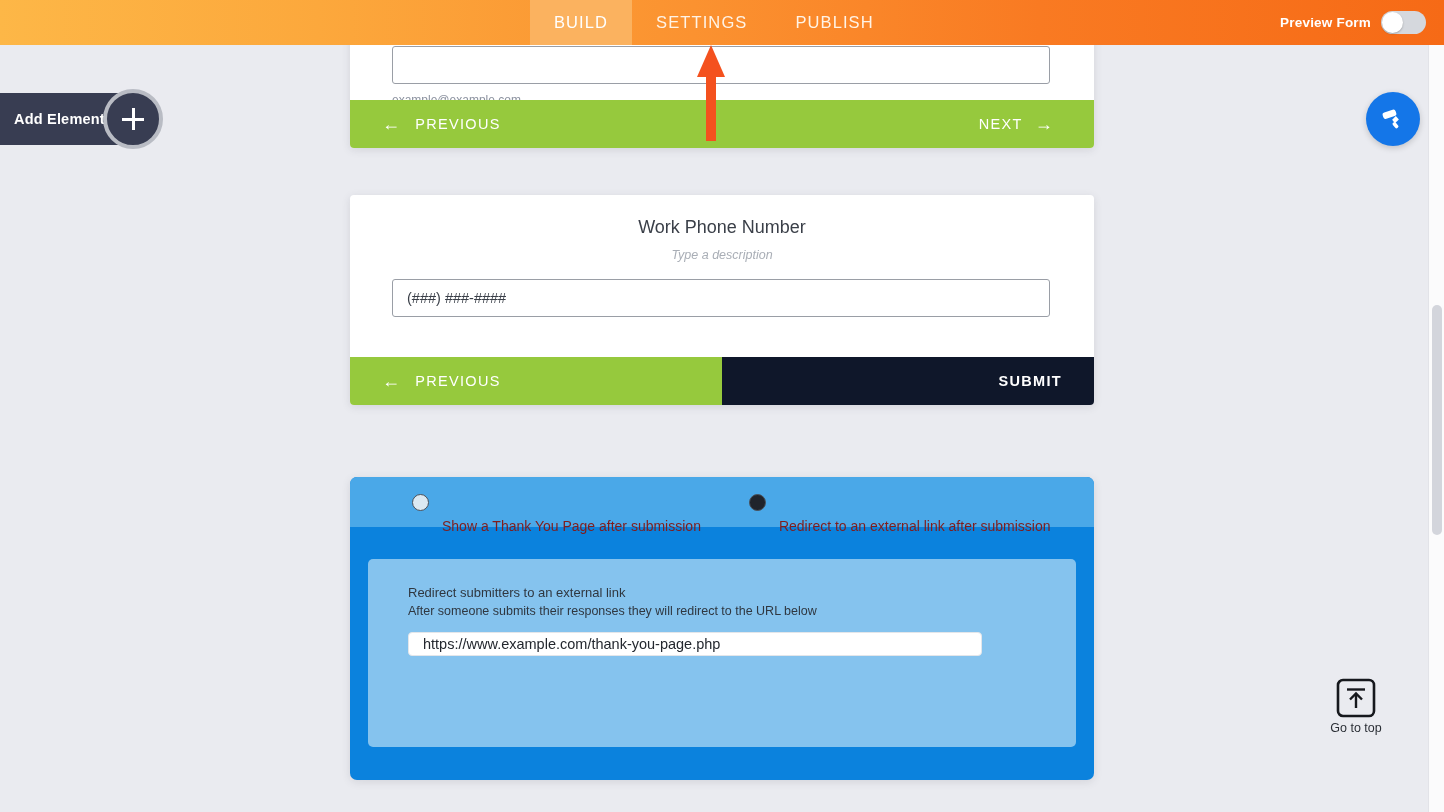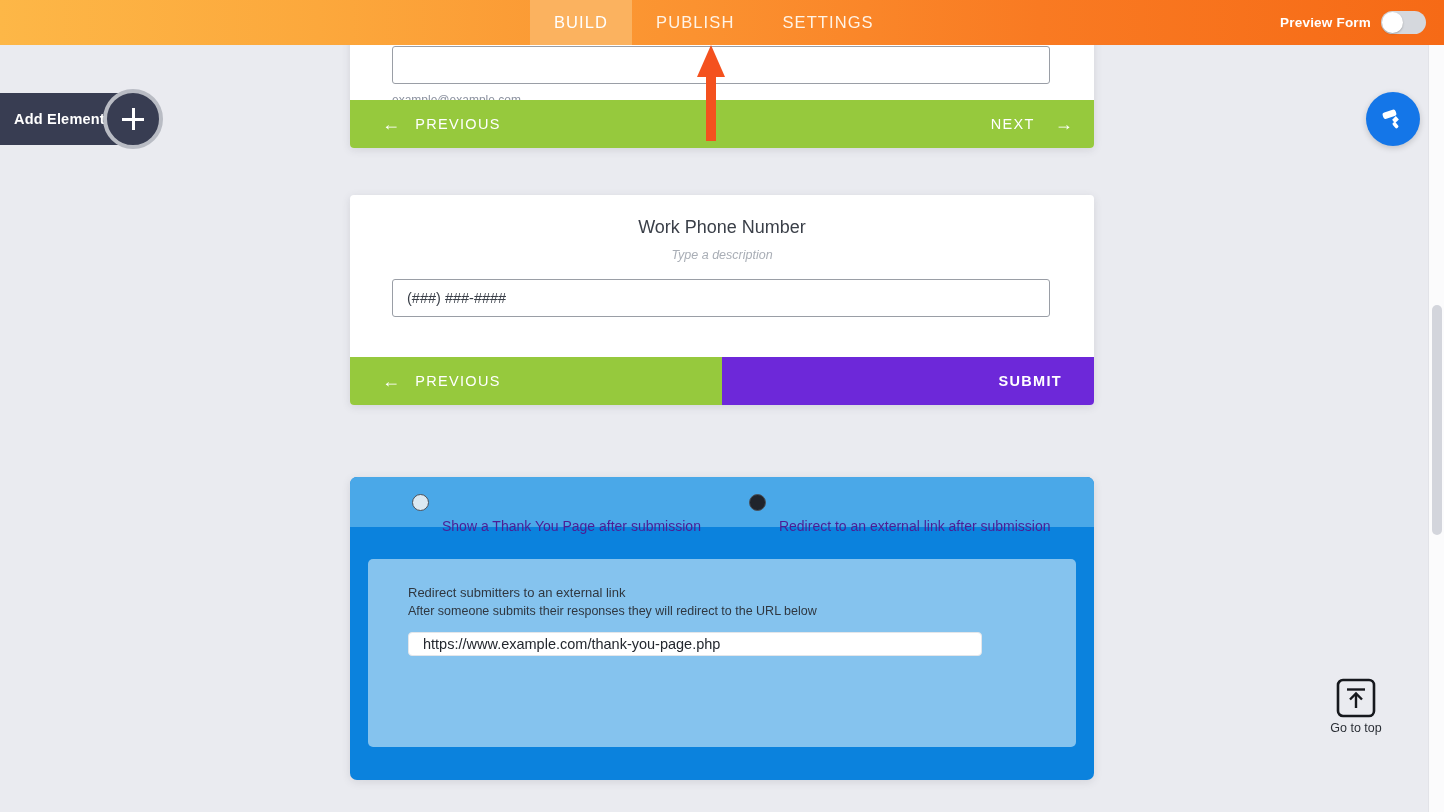--- a/index.html
+++ b/index.html
@@ -91,26 +91,26 @@
 
   .btnbar { position: absolute; left: 0; bottom: 0; width: 100%; height: 48px; display: flex; }
   .btn-prev {
     flex: 1; background: #96c93d; color: #ffffff;
     display: flex; align-items: center; gap: 14px;
     padding-left: 32px; font-size: 14.5px; letter-spacing: 1.3px;
     cursor: pointer;
   }
   .btn-next {
     flex: 1; background: #96c93d; color: #ffffff;
-    display: flex; align-items: center; justify-content: flex-end; gap: 20px;
-    padding-right: 20px; font-size: 14.5px; letter-spacing: 1.3px;
+    display: flex; align-items: center; justify-content: flex-end; gap: 12px;
+    padding-right: 40px; font-size: 14.5px; letter-spacing: 1.3px;
     cursor: pointer;
   }
   .btn-submit {
-    flex: 1; background: #6d28d9; color: #ffffff;
+    flex: 1; background: #0f172a; color: #ffffff;
     display: flex; align-items: center; justify-content: flex-end;
     padding-right: 32px; font-size: 14.5px; letter-spacing: 1.3px; font-weight: bold;
     cursor: pointer;
   }
   .arrow-glyph { font-size: 18px; line-height: 1; }
 
   
   #panel-redirect {
     position: absolute; left: 350px; top: 477px; width: 744px; height: 303px;
     border-radius: 7px; overflow: hidden; background: #0b82dd;
@@ -119,21 +119,21 @@
   .panel-head {
     height: 50px; background: #4aa8e8; display: flex; align-items: center;
     padding-left: 62px; gap: 48px;
   }
   .radio-row { display: flex; align-items: center; gap: 13px; cursor: pointer; }
   .radio {
     width: 17px; height: 17px; border-radius: 50%;
     border: 1.6px solid #4b5059; background: #dbe9f2; flex: 0 0 auto;
   }
   .radio.checked { background: #20242c; border-color: #4b5059; }
-  .radio-label { font-size: 14px; color: #4c1d95; margin-top: 48px; }
+  .radio-label { font-size: 14px; color: #7f1d1d; margin-top: 48px; }
   .panel-inner {
     position: absolute; left: 18px; top: 82px; width: 708px; height: 188px;
     background: #85c3ee; border-radius: 5px; padding: 26px 32px 0 40px;
   }
   .inner-title { font-size: 13px; color: #2f3740; }
   .inner-sub { font-size: 12.5px; color: #2f3740; padding-top: 4px; font-weight: normal; }
   .url-input {
     margin-top: 14px; width: 574px; height: 24px;
     background: #ffffff; border-radius: 4px; border: 1px solid #e3e6ea;
     display: flex; align-items: center; padding: 0 14px;
@@ -177,24 +177,24 @@
 
 <div id="screen">
 
   <div class="topbar">
     <div class="nav-spacer"></div>
 
     <div class="nav-tab active">
       <span>BUILD</span>
     </div>
     <div class="nav-tab inactive">
+      <span>SETTINGS</span>
+    </div>
+    <div class="nav-tab inactive">
       <span>PUBLISH</span>
-    </div>
-    <div class="nav-tab inactive">
-      <span>SETTINGS</span>
     </div>
 
     <div class="topbar-right">
       <span class="preview-label">Preview Form</span>
       <div class="toggle">
         <div class="knob"></div>
       </div>
     </div>
   </div>
 

